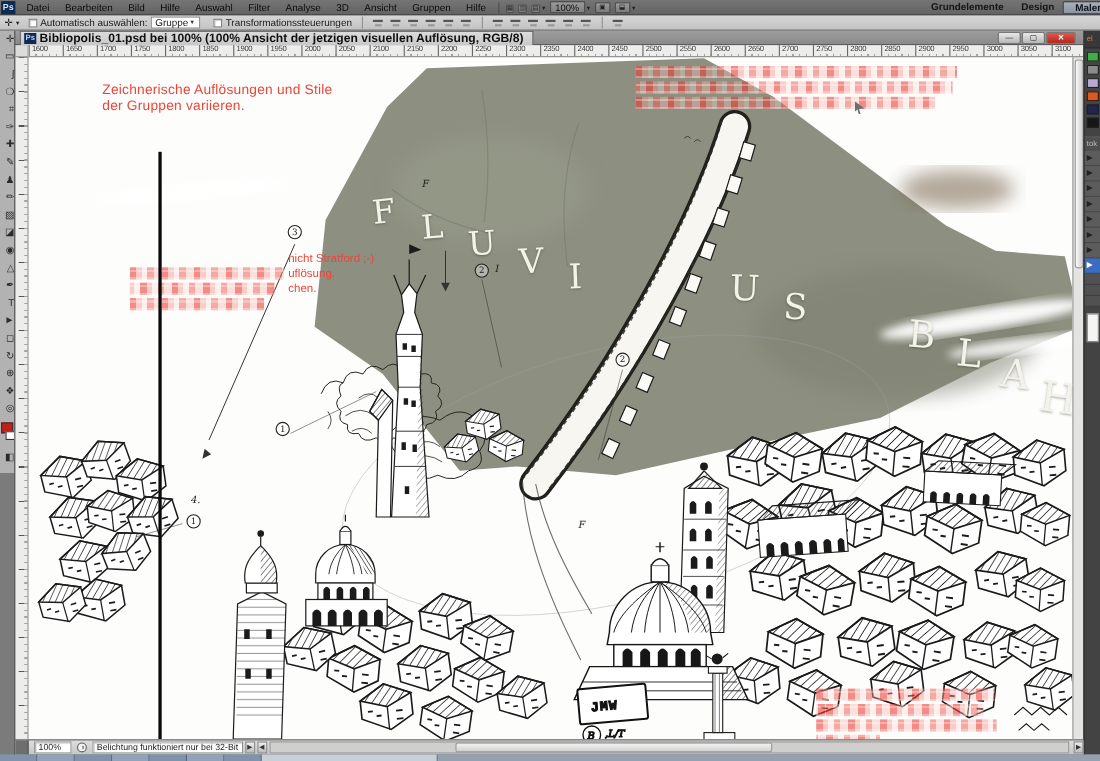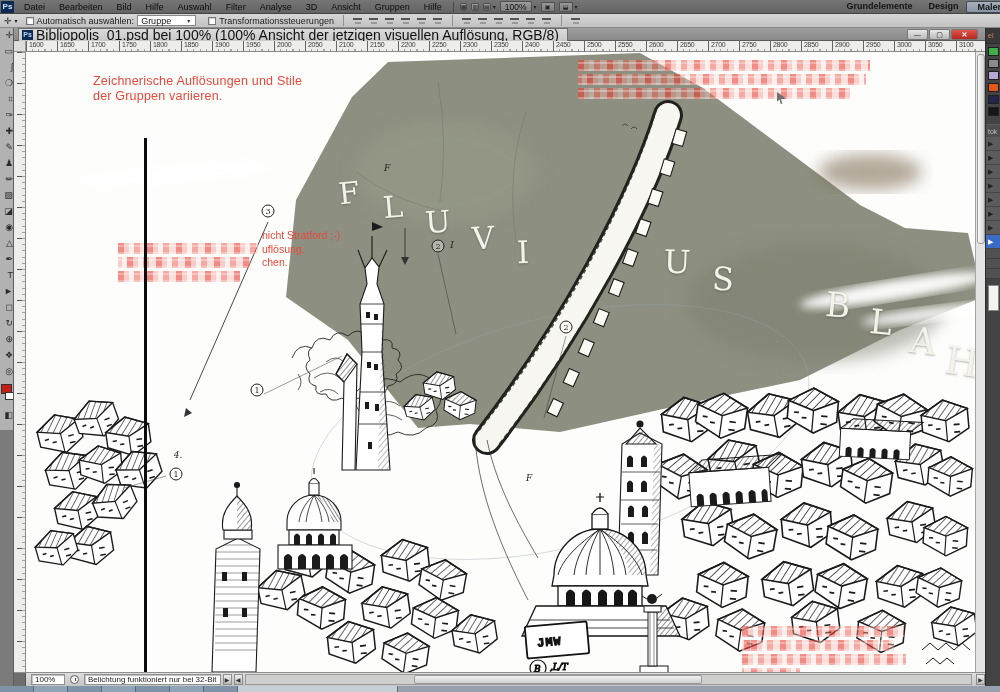--- a/index.html
+++ b/index.html
@@ -17,37 +17,37 @@
 #zoomctl{font-size:8.5px;color:#111;margin:0 2px;background:linear-gradient(#9a9a9a,#808080);border:1px solid #4f4f4f;padding:0 4px;height:11px;line-height:10px;border-radius:1px}
 #workspaces{margin-left:auto;display:flex;}
 .wsitem{padding:0 8px;font-size:9px;font-weight:bold;color:#151515}
 #ws-active{background:linear-gradient(#a8b0ba,#8b95a2);border:1px solid #3f4a58;border-radius:2px;padding:0 10px;height:12px;line-height:11px;font-size:9px;font-weight:bold;color:#101418;margin-right:-14px}
 
 
 #optionsbar{position:absolute;left:0;top:14px;width:1000px;height:14px;background:linear-gradient(#d6d6d6,#c2c2c2);border-bottom:1px solid #8a8a8a;display:flex;align-items:center;font-size:9px;color:#1a1a1a}
 .opt-tool{font-size:9px;margin:0 3px 0 4px;color:#222}
 .chk{width:8px;height:8px;background:#fff;border:1px solid #777;margin:0 3px 0 6px;box-shadow:inset 1px 1px 1px #ccc}
 .optlabel{margin-right:3px}
-#groupdd{background:#fff;border:1px solid #888;padding:0 3px;height:11px;line-height:10px;display:flex;align-items:center;gap:16px}
+#groupdd{background:#fff;border:1px solid #888;padding:0 3px;height:11px;line-height:10px;display:flex;align-items:center;gap:2px}
 #groupdd .ddarrow{color:#333}
 .optsep{width:1px;height:11px;background:#909090;margin:0 6px}
 .ai{width:12px;height:10px;margin:0 2px;background-image:linear-gradient(#555,#555),linear-gradient(#999,#999);background-size:9px 2px,6px 2px;background-position:1px 2px,3px 6px;background-repeat:no-repeat;border-radius:1px}
 
 
 #toolstrip{position:absolute;left:0;top:28px;width:14px;height:658px;background:linear-gradient(#b2b2b2 0 402px,#7b7b7b 402px);overflow:hidden;border-right:1px solid #5e5e5e}
 .tool{display:block;width:14px;height:16px;font-size:9px;line-height:15px;color:#2b2b2b;text-align:right;padding-right:1px}
 #fgswatch{position:absolute;left:1px;top:356px;width:11px;height:10px;border:1px solid #333}
 #bgswatch{position:absolute;left:5px;top:364px;width:9px;height:8px;background:#fff;border:1px solid #333}
 .tool.extra{position:absolute;left:0}
 
 
 #tabbar{position:absolute;left:14px;top:28px;width:986px;height:13px;background:linear-gradient(#9d9d9d,#8a8a8a);border-bottom:1px solid #5c5c5c}
 #doctab{position:absolute;left:4px;top:0;height:13px;background:linear-gradient(#dcdcdc,#c8c8c8);border:1px solid #6e6e6e;border-bottom:none;display:flex;align-items:center;padding:0 8px 0 3px;gap:3px}
 .psfile{width:11px;height:10px;background:#0d2a52;color:#bcd6ff;font-size:7px;font-weight:bold;text-align:center;line-height:10px}
-#doctitle{font-size:14px;font-weight:normal;color:#101010;white-space:nowrap}
+#doctitle{font-size:11px;font-weight:bold;color:#101010;white-space:nowrap}
 #winbtns{position:absolute;right:22px;top:1px;display:flex;gap:1px}
 .winbtn{width:21px;height:11px;background:linear-gradient(#e8e8e8,#b9b9b9);border:1px solid #777;font-size:7px;line-height:10px;text-align:center;color:#222;border-radius:2px}
 .winbtn.close{background:linear-gradient(#e2574b,#b3271c);color:#fff;width:27px;font-weight:bold}
 
 
 #hruler{position:absolute;left:26px;top:41px;width:959px;height:11px;background:#ededeb;border-bottom:1px solid #8a8a8a;display:flex;overflow:hidden}
 .rcell{flex:0 0 31px;width:31px;height:11px;position:relative;border-left:1px solid #666;background:repeating-linear-gradient(90deg,transparent 0 5.1px,#a4a4a0 5.1px 6.2px) left bottom/100% 3px no-repeat}
 .rcell span{position:absolute;left:2px;top:0;font-size:7px;color:#3c3c3c;letter-spacing:-0.3px}
 #vruler{position:absolute;left:14px;top:52px;width:12px;height:620px;background:repeating-linear-gradient(0deg,transparent 0 5.1px,#a4a4a0 5.1px 6.2px) right top/3px 100% no-repeat,repeating-linear-gradient(0deg,transparent 0 30px,#555 30px 31px) right top/8px 100% no-repeat,#ededeb;border-right:1px solid #8a8a8a}
 #rulercorner{position:absolute;left:14px;top:41px;width:12px;height:11px;background:#dcdcda;border-right:1px solid #999;border-bottom:1px solid #999}

